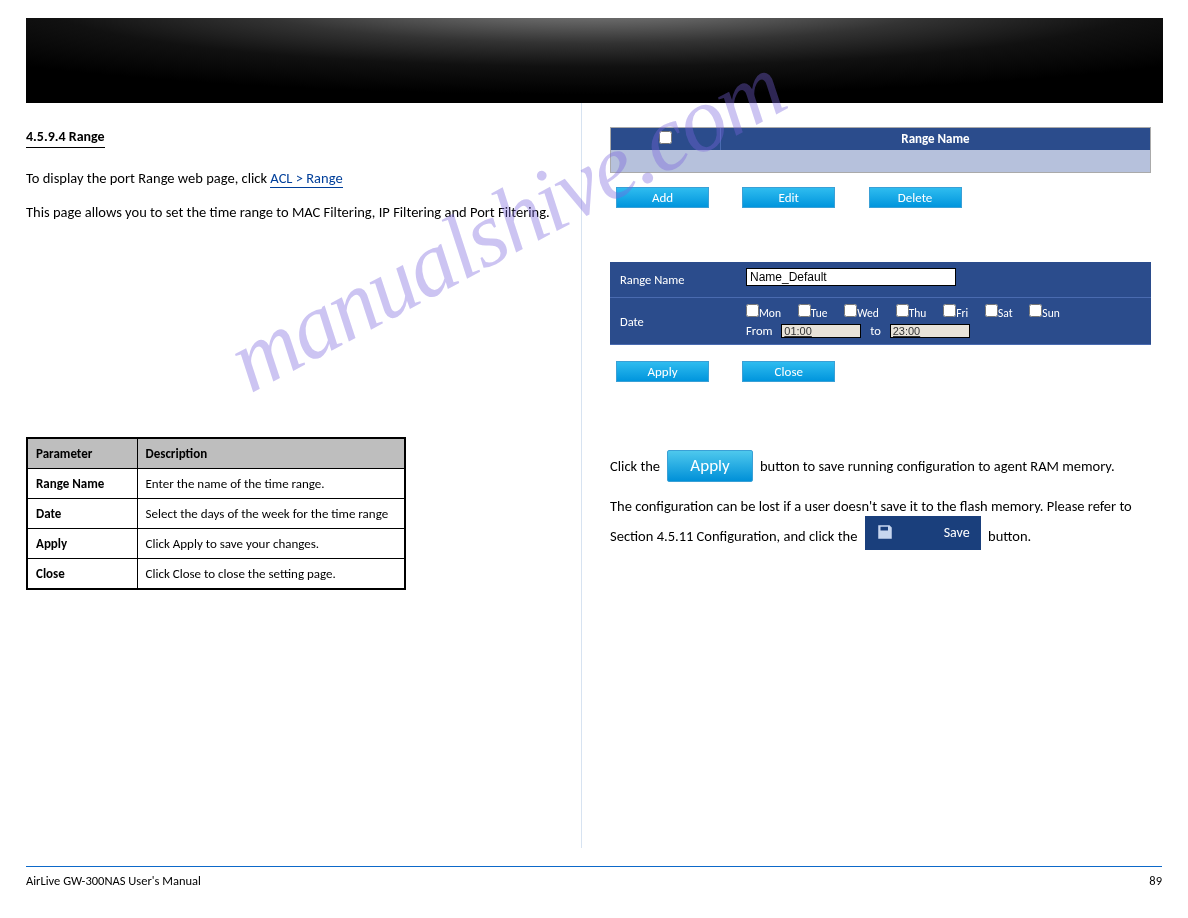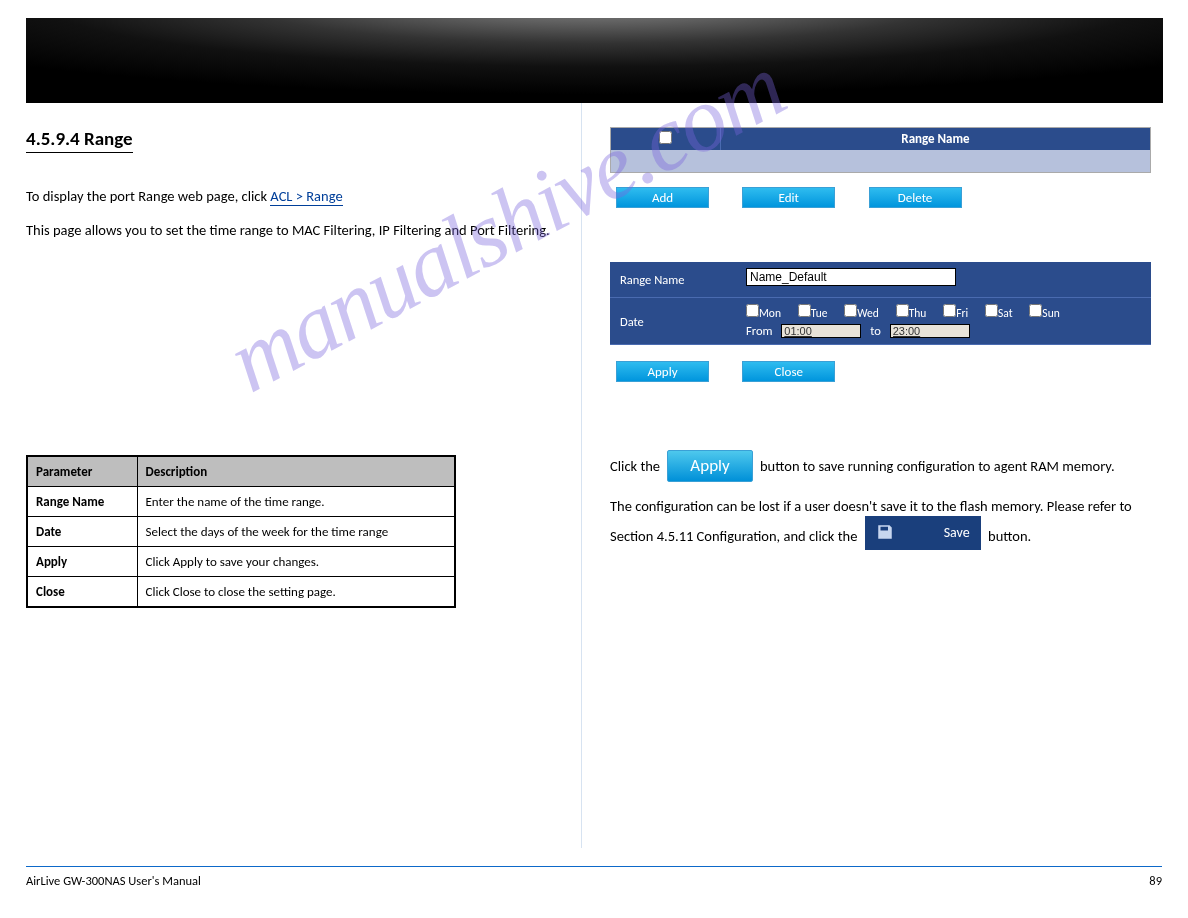--- a/index.html
+++ b/index.html
@@ -30,34 +30,34 @@
   .right-col {
     width: 570px;
     padding-left: 28px;
     padding-top: 24px;
     font-size: 14.5px;
     border-left: 1.5px solid #d7e3f1;
     min-height: 745px;
   }
   .section-title {
     font-weight: bold;
-    font-size: 19px;
+    font-size: 14px;
     border-bottom: 1px solid #000;
     padding-bottom: 2px;
     display: inline-block;
-    margin-bottom: 33px;
+    margin-bottom: 20px;
   }
   .body-text { margin-bottom: 14px; line-height: 1.4; }
   .link-path {
     color: #003f9a;
     border-bottom: 1px solid #003f9a;
   }
   .param-table {
     border-collapse: collapse;
-    width: 430px;
+    width: 380px;
     margin-top: 10px;
     font-size: 13px;
     border: 2px solid #000;
   }
   .param-table th, .param-table td {
     border: 1px solid #000;
     padding: 7px 8px;
     text-align: left;
   }
   .param-table th {

